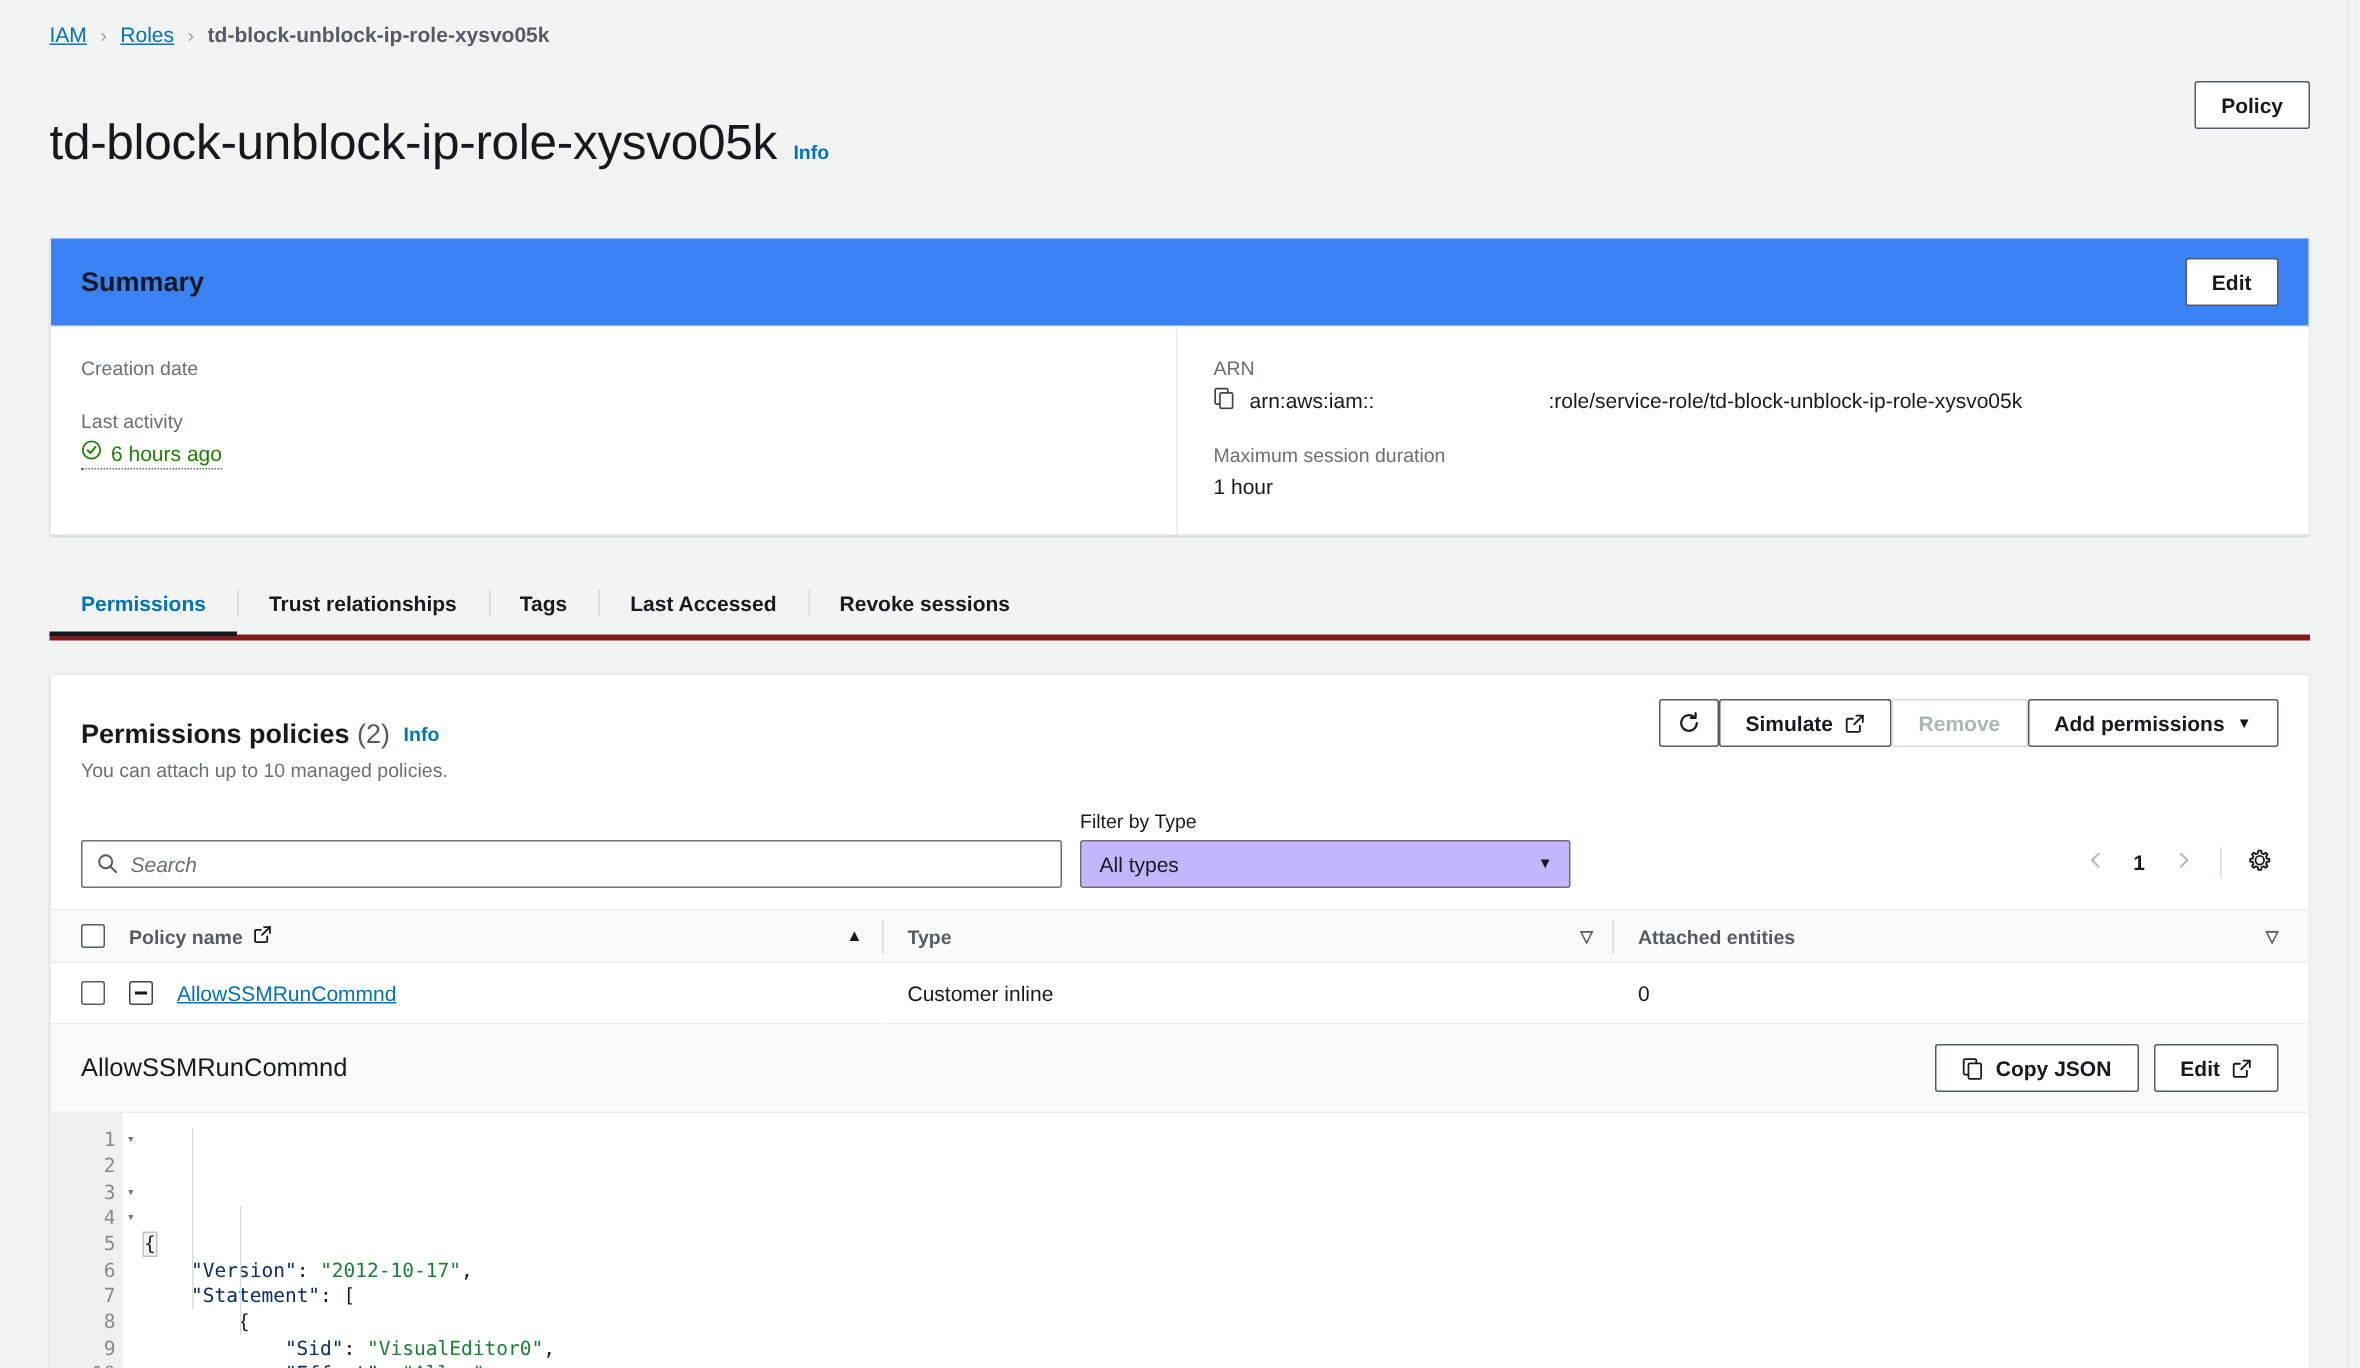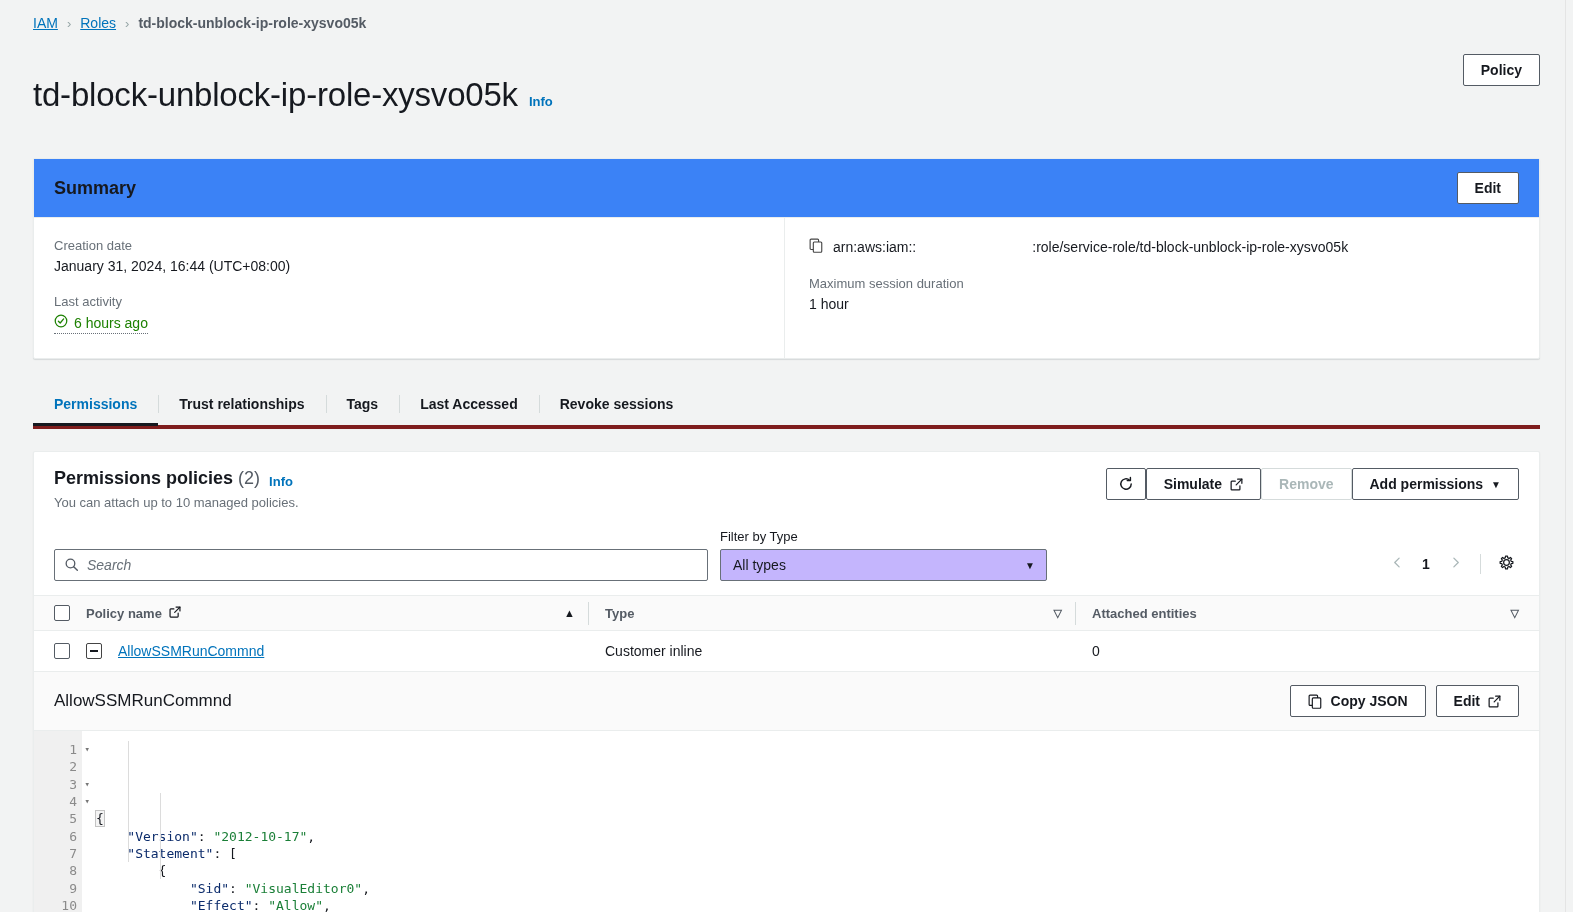--- a/index.html
+++ b/index.html
@@ -199,21 +199,22 @@
     display: flex;
     align-items: flex-start;
     justify-content: space-between;
     padding: 16px 20px 13px 20px;
   }
   .perm-title {
     font-size: 18px;
     font-weight: bold;
     color: #16191f;
     display: flex;
-    align-items: flex-end;
+    align-items: center;
+    margin-top: 13px;
   }
   .perm-count {
     font-weight: 400;
     color: #545b64;
     margin-left: 5px;
   }
   .perm-sub {
     font-size: 13px;
     color: #687078;
     margin-top: 6px;
@@ -471,40 +472,40 @@
   <section class="card">
     <div class="card-head">
       <h2>Summary</h2>
       <button class="btn">Edit</button>
     </div>
     <div class="summary-body">
 
       <div class="summary-col">
         <div class="field">
           <div class="field-label">Creation date</div>
-          <div class="field-value">January 31, 2024, 16:44 (UTC+08:00)</div>
         </div>
         <div class="field">
           <div class="field-label">Last activity</div>
           <div class="field-value">
             <span class="activity-value">
               <span>
                 <svg width="14" height="14" viewBox="0 0 16 16" aria-hidden="true">
                   <circle cx="8" cy="8" r="6.6" fill="none" stroke="#1d8102" stroke-width="1.4"></circle>
                   <path d="M5 8.2 L7.1 10.3 L11 5.6" fill="none" stroke="#1d8102" stroke-width="1.5" stroke-linecap="round" stroke-linejoin="round"></path>
                 </svg>
               </span>
               <span>6 hours ago</span>
             </span>
           </div>
         </div>
       </div>
 
       <div class="summary-col">
         <div class="field">
+          <div class="field-label">ARN</div>
           <div class="field-value arn-row">
             <span>
               <svg width="15" height="15" viewBox="0 0 16 16" aria-hidden="true">
                 <rect x="1.2" y="1.2" width="9" height="11" rx="1" fill="none" stroke="#444" stroke-width="1.2"></rect>
                 <rect x="4.6" y="4.2" width="9" height="11" rx="1" fill="#fff" stroke="#444" stroke-width="1.2"></rect>
               </svg>
             </span>
             <span>arn:aws:iam::</span>
             <span class="arn-account-gap"></span>
             <span>:role/service-role/td-block-unblock-ip-role-xysvo05k</span>

